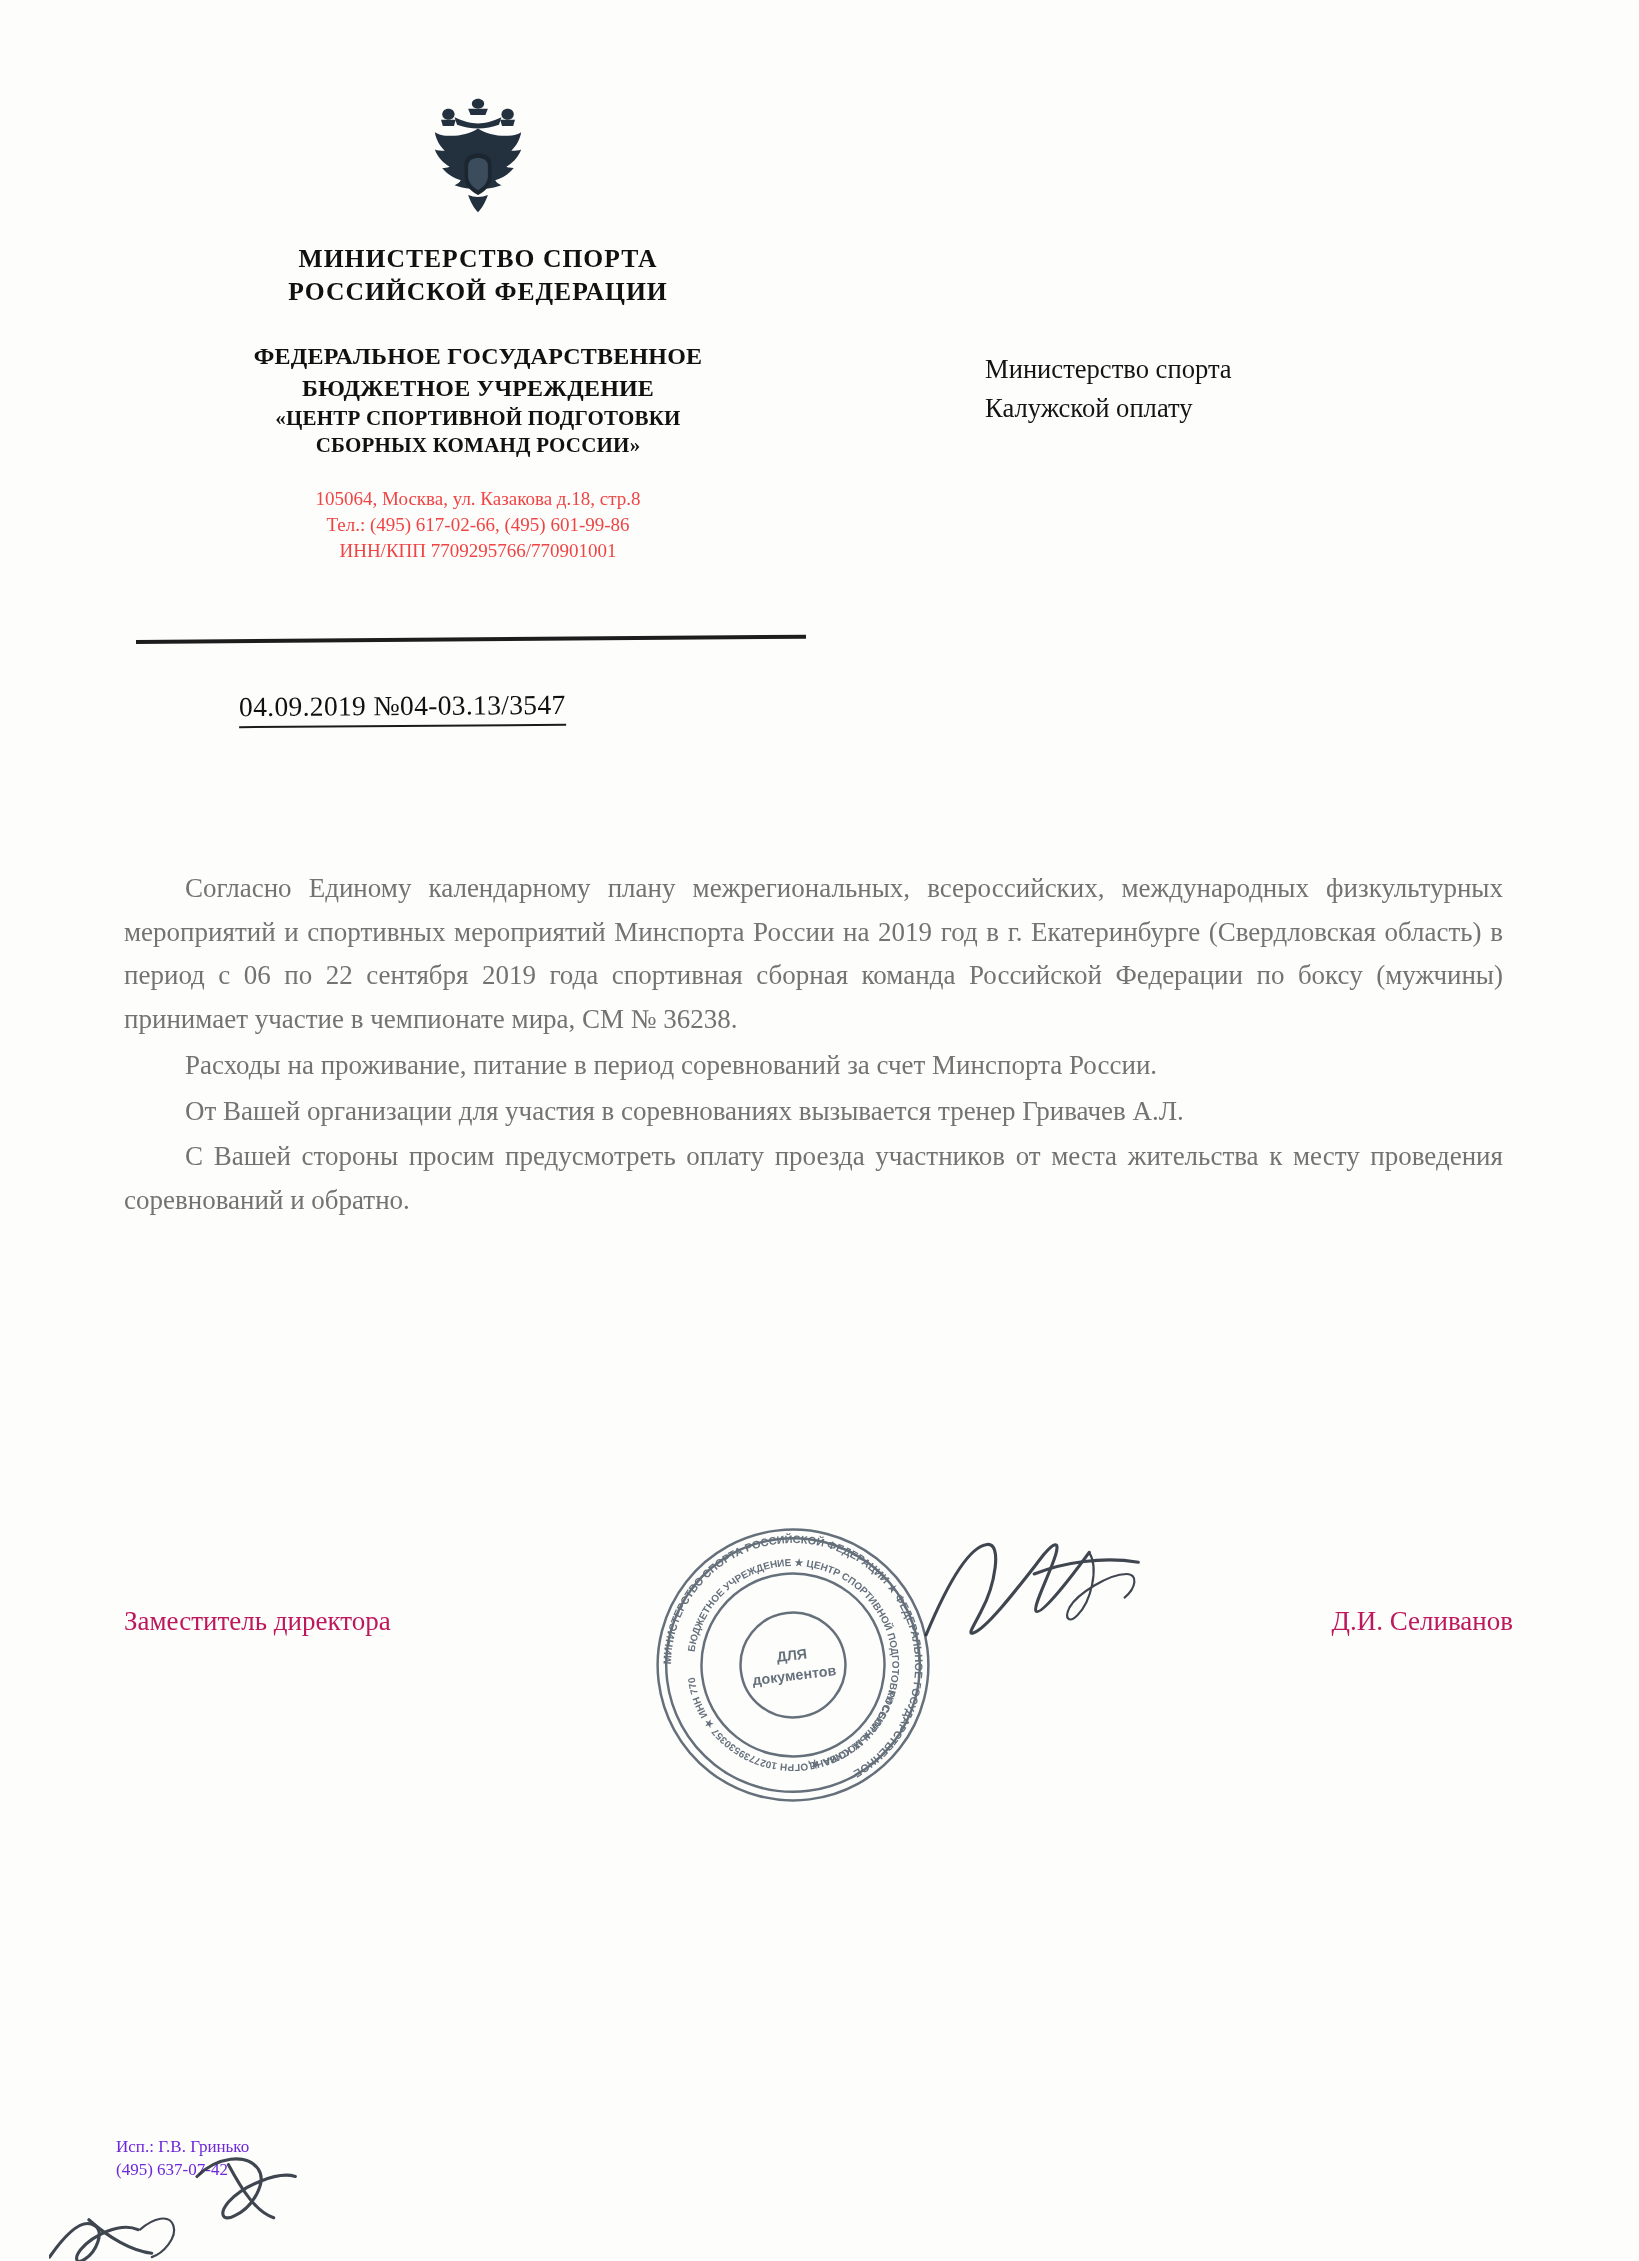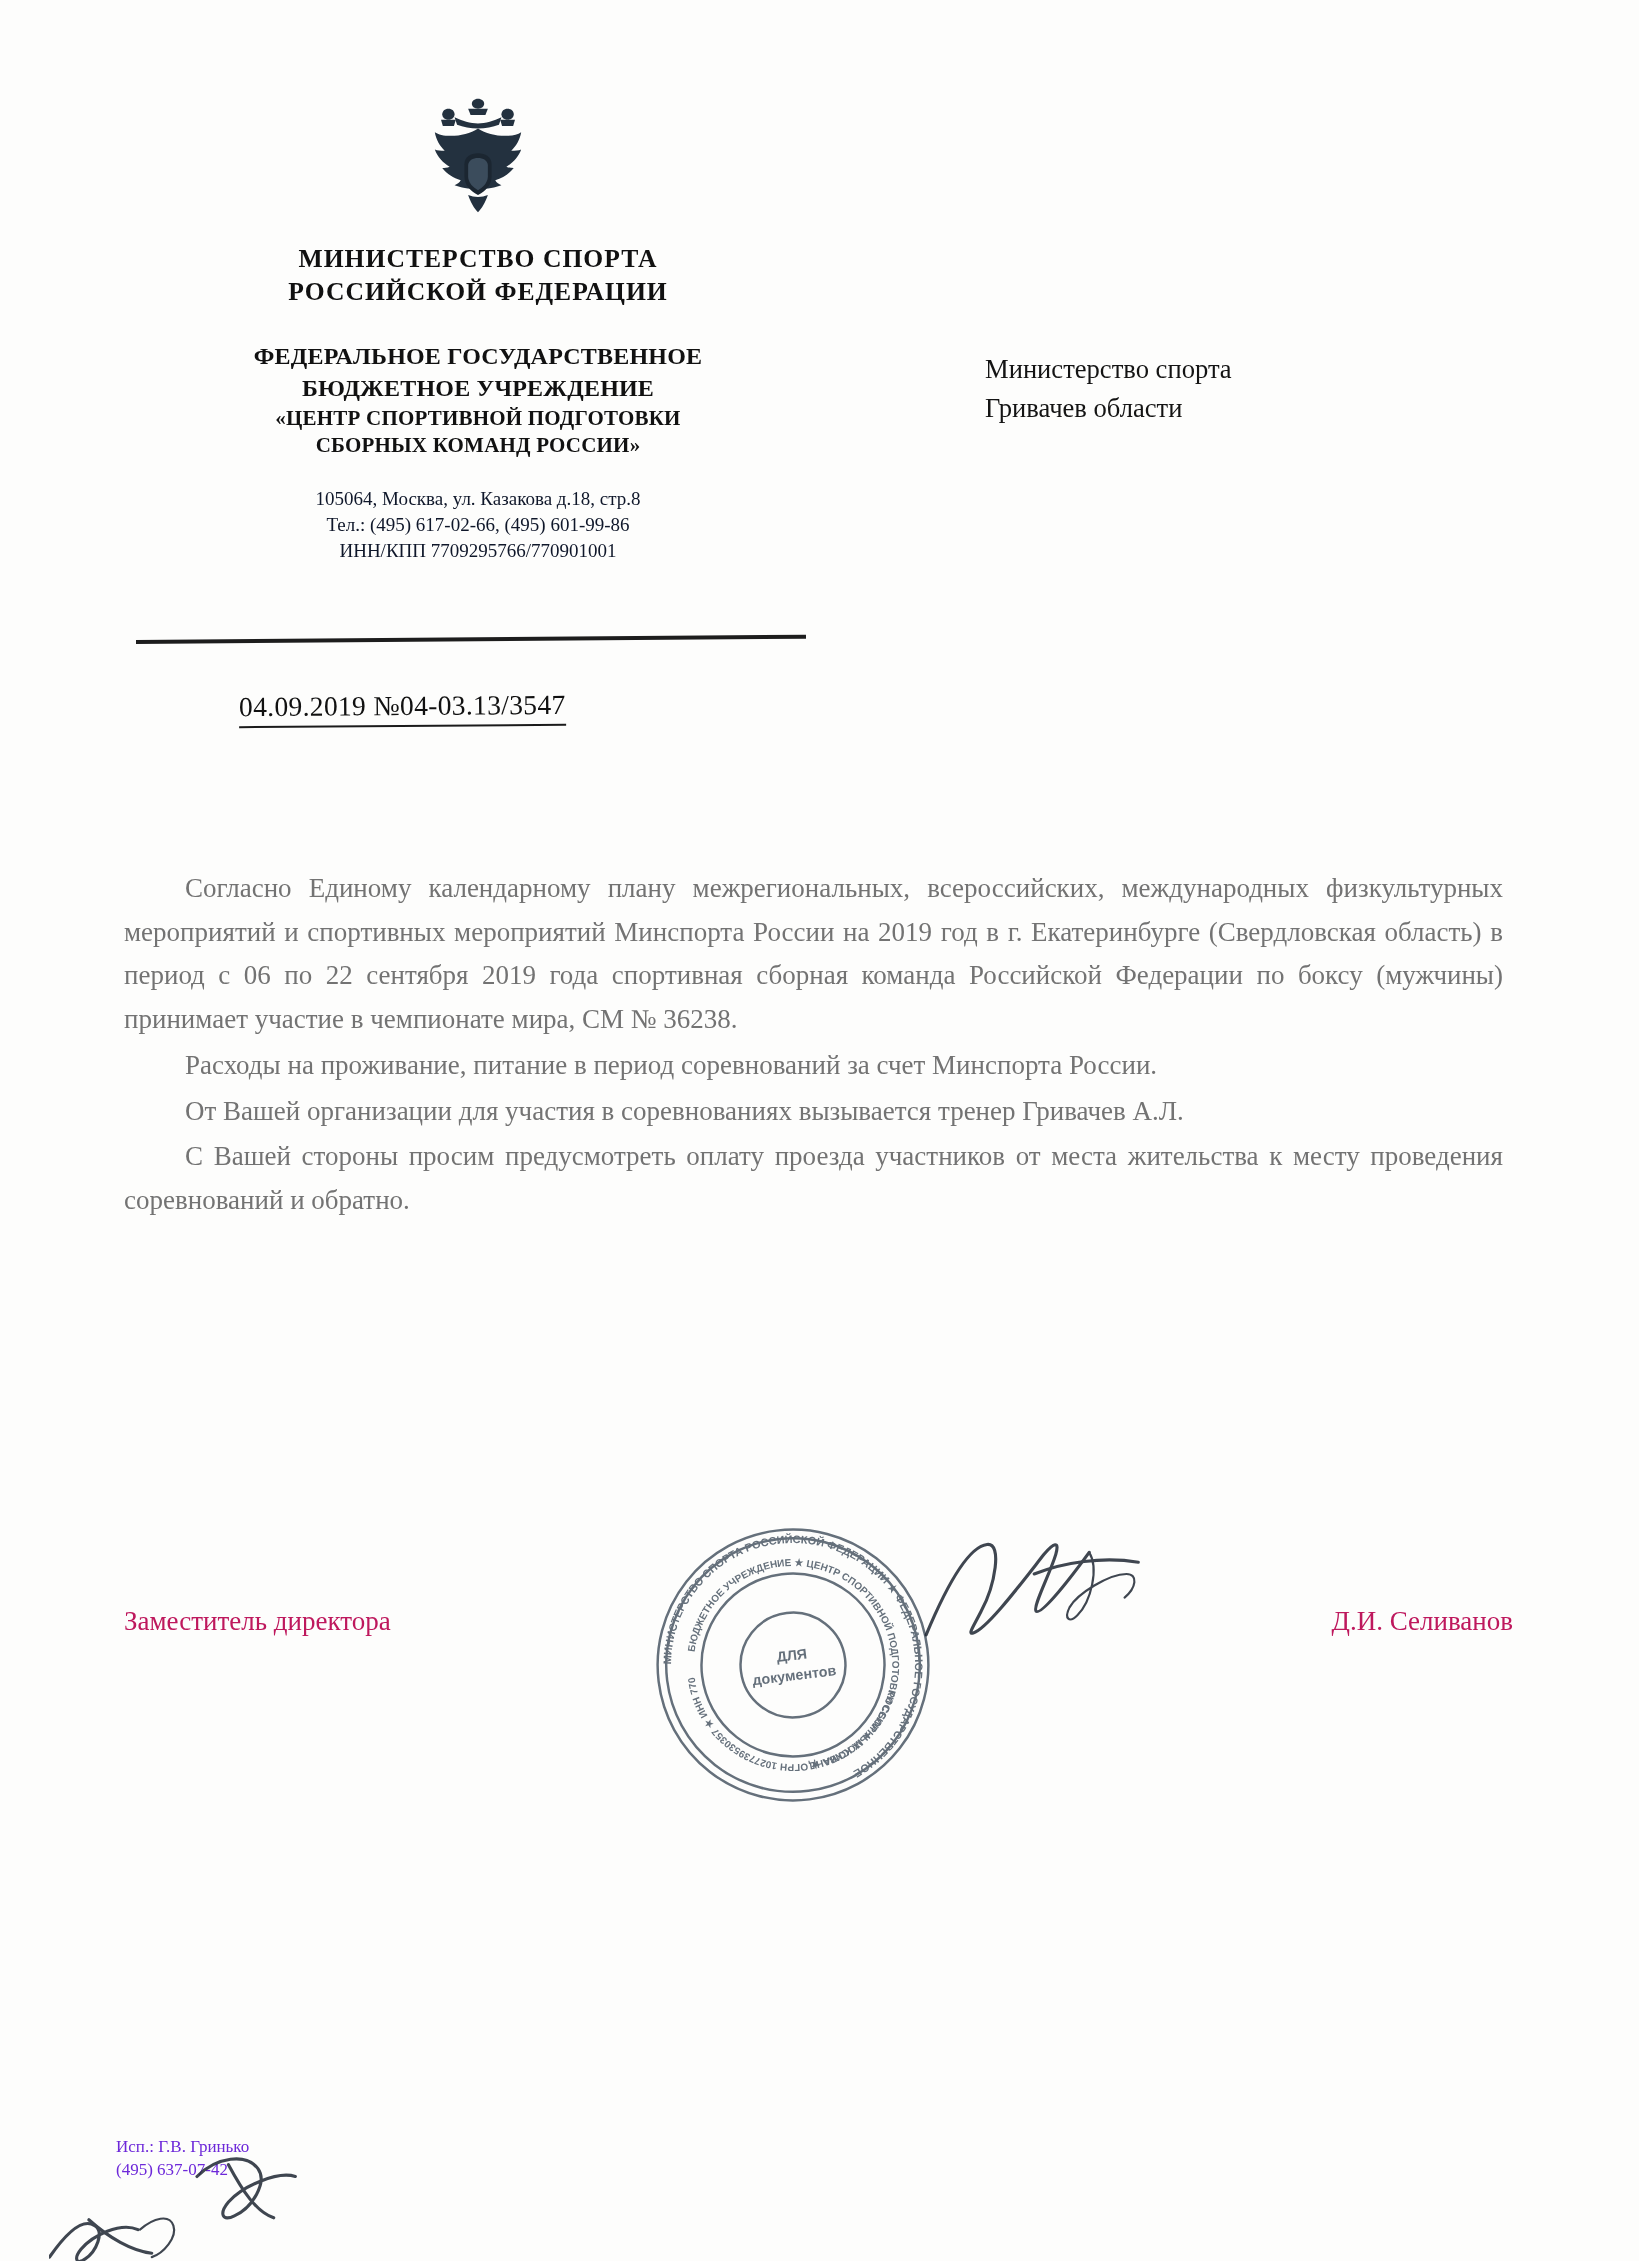--- a/index.html
+++ b/index.html
@@ -58,21 +58,21 @@
     text-align: center;
   }
   .org-block .line-strong {
     font-size: 21px;
   }
 
   .address-block {
     margin-top: 25.6px;
     font-size: 19px;
     line-height: 1.38;
-    color: #0f172a;
+    color: #ef4444;
     font-family: "Liberation Serif", serif;
   }
 
   .hr-rule {
     position: absolute;
     left: 136px;
     top: 640px;
     width: 670px;
     height: 3.9px;
     background: #1d1d1d;
@@ -222,21 +222,21 @@
       <div>105064, Москва, ул. Казакова д.18, стр.8</div>
       <div>Тел.: (495) 617-02-66, (495) 601-99-86</div>
       <div>ИНН/КПП 7709295766/770901001</div>
     </div>
   </div>
 
   <div class="hr-rule"></div>
 
   <div class="addressee">
     <div>Министерство спорта</div>
-    <div>Гривачев области</div>
+    <div>Калужской оплату</div>
   </div>
 
   <div class="doc-number">04.09.2019 №04-03.13/3547</div>
 
   <div class="body-text">
     <p>Согласно Единому календарному плану межрегиональных, всероссийских, международных физкультурных мероприятий и спортивных мероприятий Минспорта России на 2019 год в г. Екатеринбурге (Свердловская область) в период с 06 по 22 сентября  2019 года спортивная сборная команда Российской Федерации по боксу (мужчины) принимает участие в чемпионате мира, СМ № 36238.</p>
     <p>Расходы на проживание, питание в период соревнований за счет Минспорта России.</p>
     <p>От Вашей организации для участия в соревнованиях вызывается тренер Гривачев А.Л.</p>
     <p>С Вашей стороны просим предусмотреть оплату проезда участников от места жительства к месту проведения соревнований и обратно.</p>
   </div>

